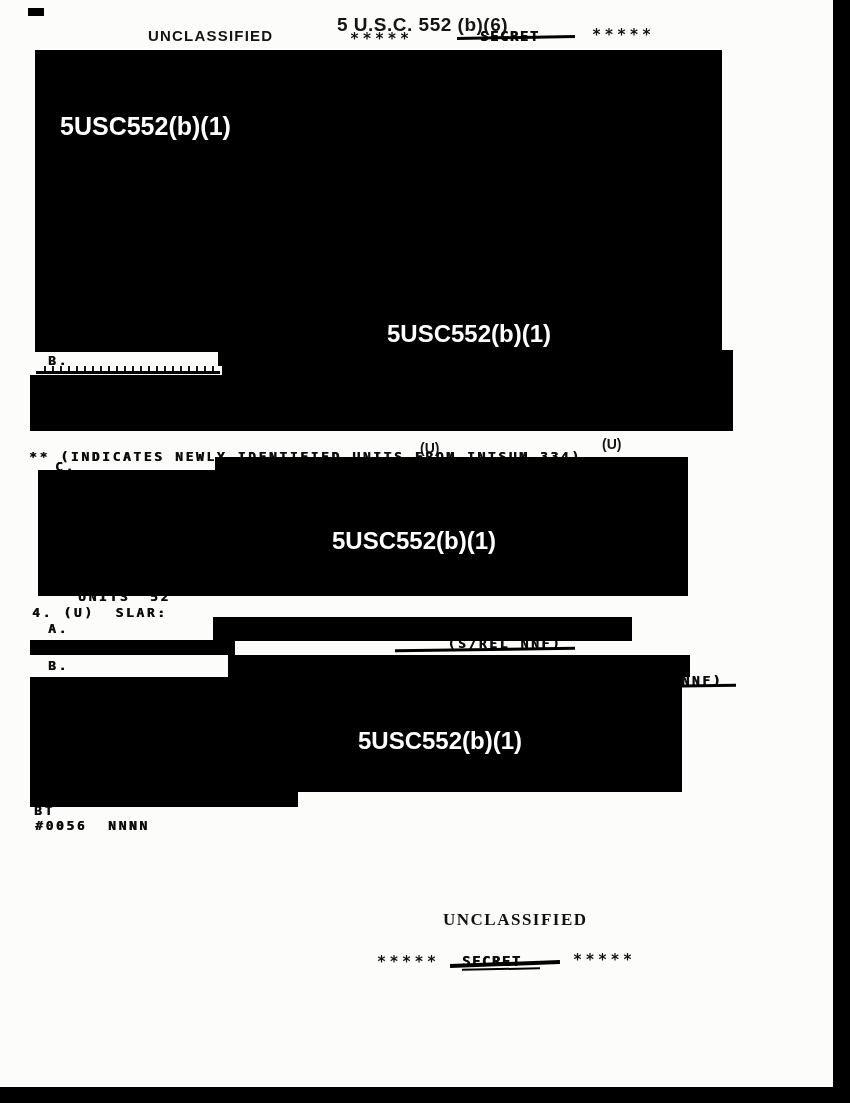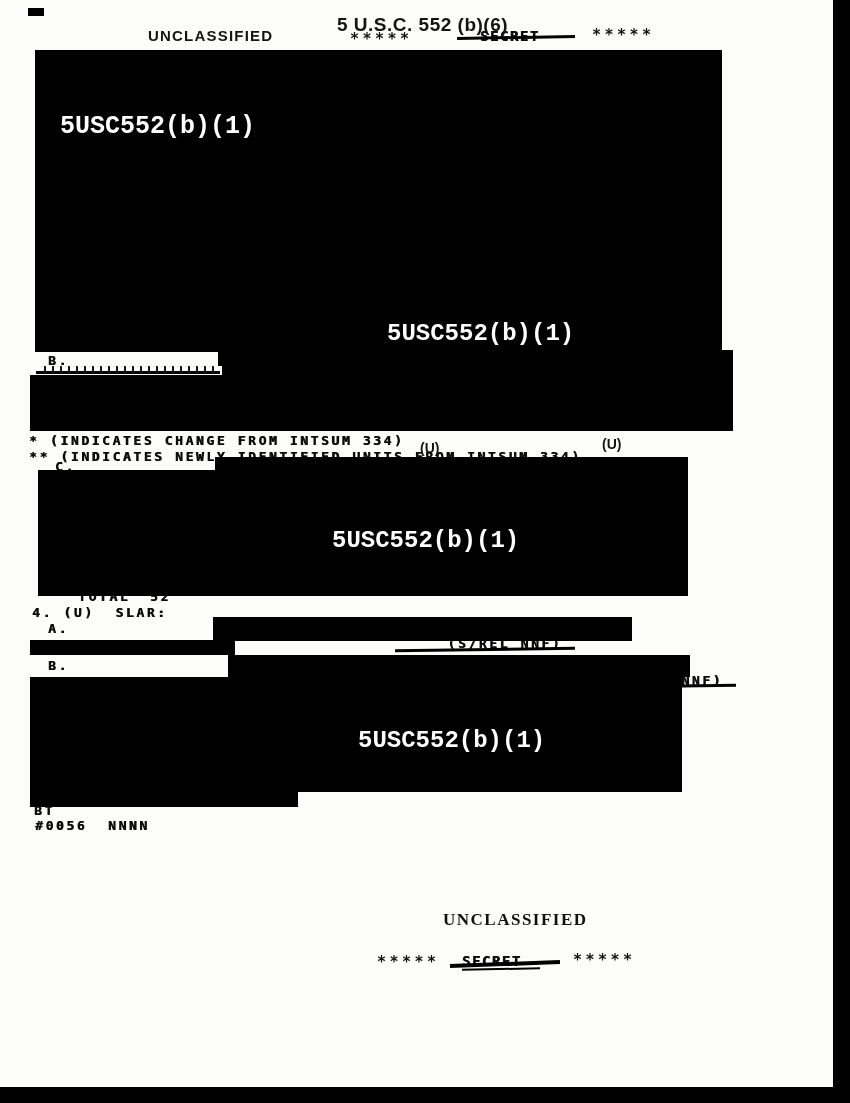--- a/index.html
+++ b/index.html
@@ -20,21 +20,21 @@
   .stars{font-family:"DejaVu Sans Mono", monospace; font-weight:bold; font-size:15px; letter-spacing:3.5px; color:#111;}
   .struck{position:relative; display:inline-block;}
   .strike{
     position:absolute; left:-7%; right:-8%; top:45%; height:3px;
     background:#000; transform:rotate(-0.8deg); z-index:3;
   }
   
   .box{position:absolute; background:#000; z-index:3;}
   .rlabel{
     position:absolute; z-index:4; color:#fff;
-    font-family:Liberation Mono, monospace; font-weight:bold; white-space:pre;
+    font-family:Liberation Sans, sans-serif; font-weight:bold; white-space:pre;
   }
   
   .bx-main1   {left:35px;  top:50px;   width:687px; height:302px;}
   .bx-b1line  {left:218px; top:350px;  width:515px; height:27px;}
   .bx-b1body  {left:30px;  top:374px;  width:703px; height:57px;}
   .bx-cline   {left:215px; top:457px;  width:473px; height:18px;}
   .bx-cbody   {left:38px;  top:470px;  width:650px; height:126px;}
   .bx-aline   {left:213px; top:617px;  width:419px; height:24px;}
   .bx-asub    {left:30px;  top:640px;  width:205px; height:15px;}
   .bx-b2line  {left:228px; top:655px;  width:462px; height:22px;}
@@ -80,34 +80,33 @@
   <div class="t mono struck" style="left:84px; top:353px;">
     <span>(S/REL NNF)</span>
     <span class="strike"></span>
   </div>
   <div class="remnant">
     <span class="ticks"></span>
     <span class="line"></span>
   </div>
 
   
-  <div class="t mono" style="left:29px; top:433px;">* (INDICATES CHANGE FROM INTSUM 334)</div>
   <div class="t sansb" style="left:420px; top:440px; font-size:14px;">(U)</div>
   <div class="t mono" style="left:29px; top:449px;">** (INDICATES NEWLY IDENTIFIED UNITS FROM INTSUM 334)</div>
   <div class="t sansb" style="left:602px; top:436px; font-size:14px;">(U)</div>
 
   
   <div class="t mono" style="left:55px; top:459px;">C.</div>
   <div class="t mono struck" style="left:91px; top:459px;">
     <span>(S/REL NNF)</span>
     <span class="strike"></span>
   </div>
 
   
-  <div class="t mono" style="left:78px; top:589px;">TOTAL</div>
+  <div class="t mono" style="left:78px; top:589px;">UNITS</div>
   <div class="t mono" style="left:150px; top:589px;">52</div>
 
   
   <div class="t mono" style="left:32px; top:605px;">4. (U)  SLAR:</div>
 
   
   <div class="t mono" style="left:48px; top:621px;">A.</div>
   <div class="t mono struck" style="left:84px; top:621px;">
     <span>(S/REL NNF)</span>
     <span class="strike"></span>

